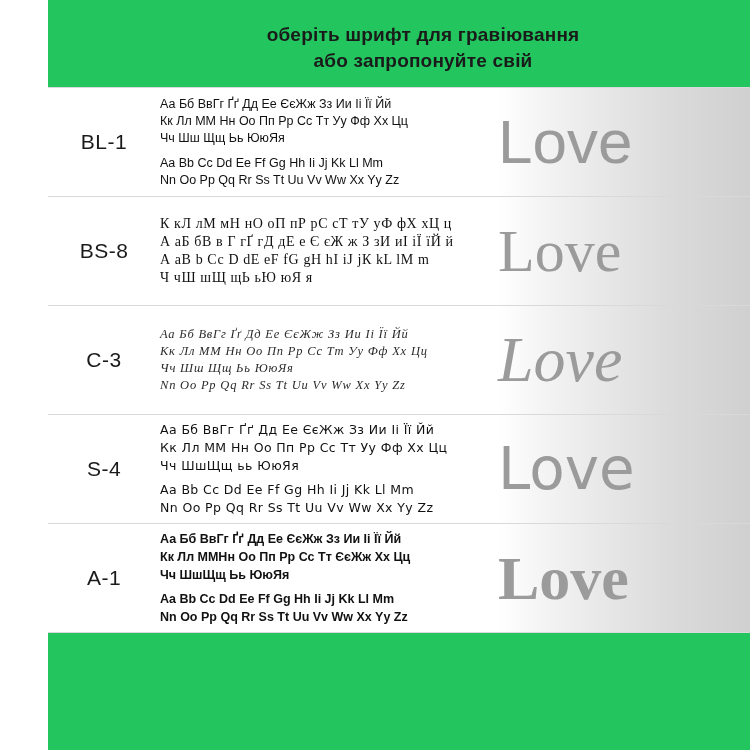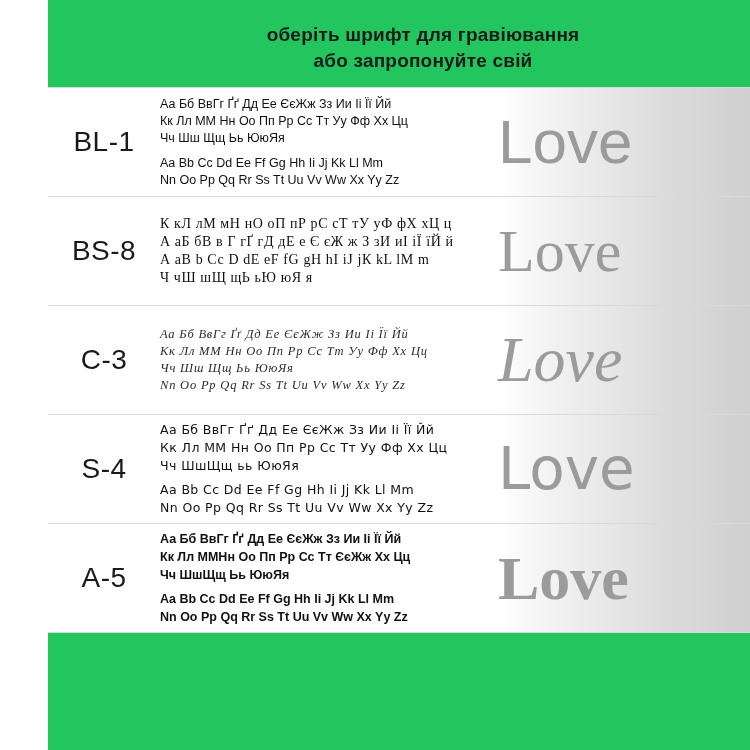--- a/index.html
+++ b/index.html
@@ -45,21 +45,21 @@
     align-items: center;
     overflow: hidden;
   }
   .row + .row {
     border-top: none;
   }
   .row-code {
     width: 112px;
     flex: 0 0 112px;
     text-align: center;
-    font-size: 28px;
+    font-size: 21px;
     color: #1a1a1a;
     font-family: "Liberation Sans", sans-serif;
     letter-spacing: 0.5px;
     z-index: 3;
   }
   .row-sample {
     flex: 1 1 auto;
     position: relative;
     z-index: 3;
     padding-right: 2px;
@@ -219,21 +219,21 @@
         <div class="sample-line">Чч   ШшЩщ   ьь  ЮюЯя</div>
         <div class="sample-line gap">Aa  Bb  Cc  Dd  Ee  Ff  Gg  Hh  Ii  Jj  Kk  Ll  Mm</div>
         <div class="sample-line">Nn  Oo  Pp  Qq  Rr  Ss  Tt  Uu  Vv  Ww  Xx  Yy  Zz</div>
       </div>
       <div class="row-preview">
         <span class="preview-word">Love</span>
       </div>
     </div>
 
     <div class="row row-a5">
-      <div class="row-code">A-5</div>
+      <div class="row-code">A-1</div>
       <div class="row-sample">
         <div class="sample-line">Аа  Бб  ВвГг  Ґґ  Дд  Ее  ЄєЖж  Зз  Ии  Іі  Її  Йй</div>
         <div class="sample-line">Кк  Лл  ММНн  Оо  Пп  Рр  Сс  Тт  ЄєЖж  Хх  Цц</div>
         <div class="sample-line">Чч  ШшЩщ  Ьь  ЮюЯя</div>
         <div class="sample-line gap">Aa  Bb  Cc  Dd  Ee  Ff  Gg  Hh  Ii  Jj  Kk  Ll  Mm</div>
         <div class="sample-line">Nn  Oo  Pp  Qq  Rr  Ss  Tt  Uu  Vv  Ww  Xx  Yy  Zz</div>
       </div>
       <div class="row-preview">
         <span class="preview-word">Love</span>
       </div>

